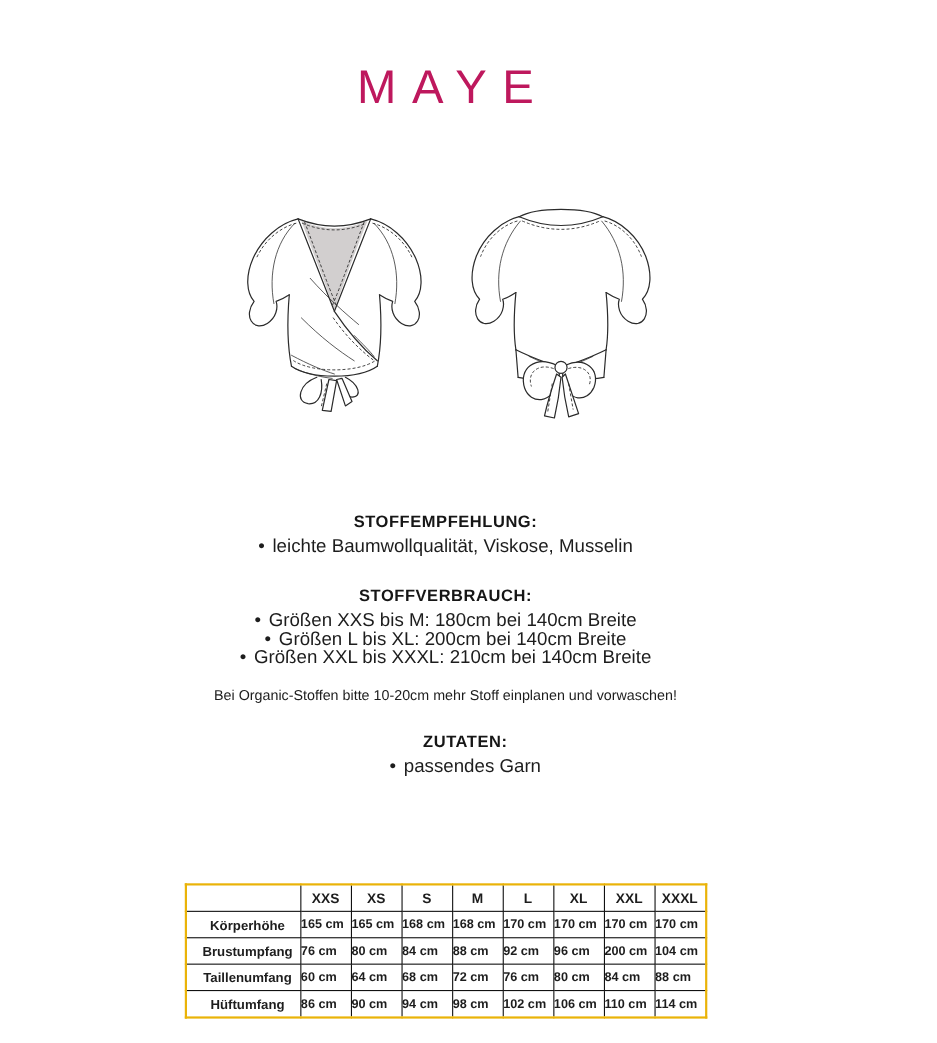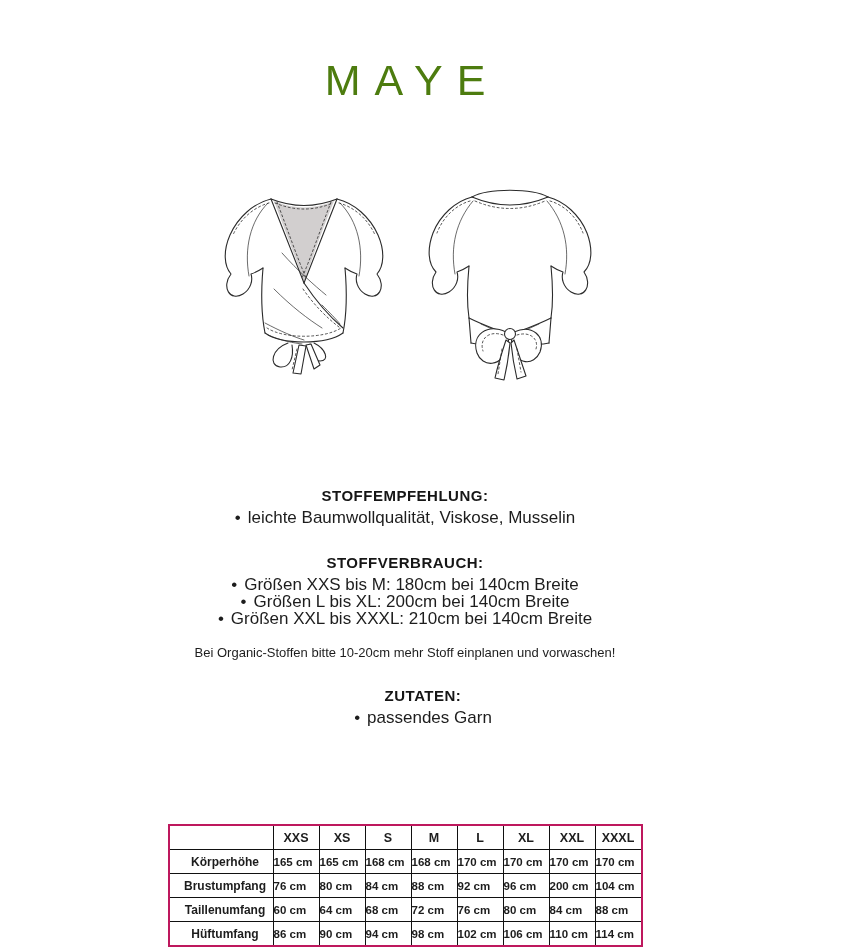--- a/index.html
+++ b/index.html
@@ -14,21 +14,21 @@
   
   .content { width:810px; text-align:center; }
 
   h1.title {
     margin:58px 0 0 0;
     font-size:43px;
     font-weight:400;
     letter-spacing:14px;
     text-indent:14px; 
     line-height:1.05;
-    color:#4d7c0f;
+    color:#be185d;
   }
 
   .views {
     margin-top:74px;
     height:205px;
     display:flex;
     justify-content:center;
     align-items:flex-start;
     gap:6px;
   }
@@ -43,33 +43,33 @@
   }
   section.info ul {
     list-style:none;
     margin:0; padding:0;
   }
   section.info li {
     font-size:17px;
     line-height:17px;
   }
   section.info li::before { content:"•"; margin-right:7px; }
-  .sec-stoffempfehlung { margin-top:105px; }
+  .sec-stoffempfehlung { margin-top:84px; }
   .sec-stoffverbrauch  { margin-top:28px; }
   .sec-zutaten         { margin-top:26px;margin-left:36px; }
   p.note {
     margin:17px 0 0 0;
     font-size:13px;
     line-height:17px;
   }
 
   table.sizes {
     border-collapse:collapse;
     margin:98px auto 0 auto;
-    border:2px solid #be185d;
+    border:2px solid #eab308;
     table-layout:fixed;
   }
   table.sizes th, table.sizes td {
     border:1.5px solid #111;
     height:23px;
     padding:0;
     font-weight:700;
     white-space:nowrap;
   }
   table.sizes thead th { font-size:12.5px; width:45px; }

